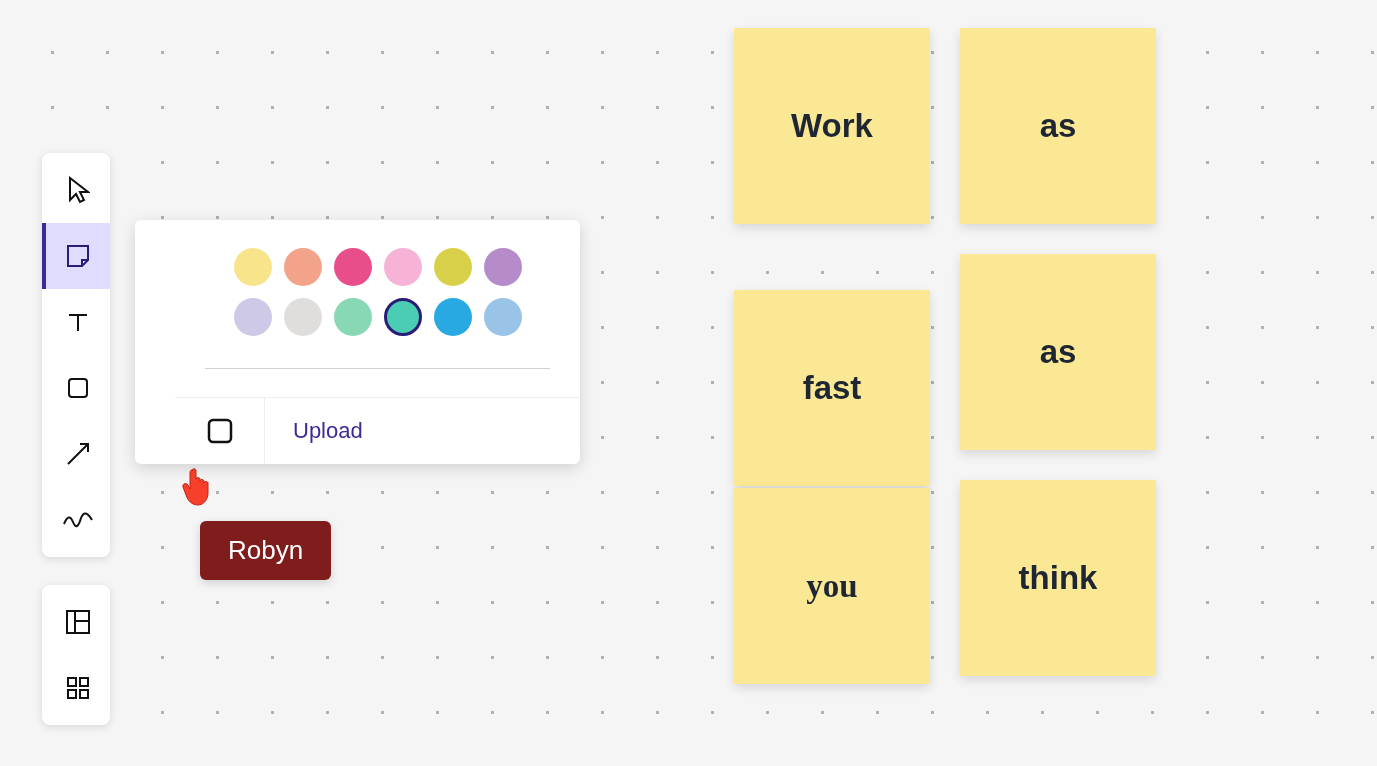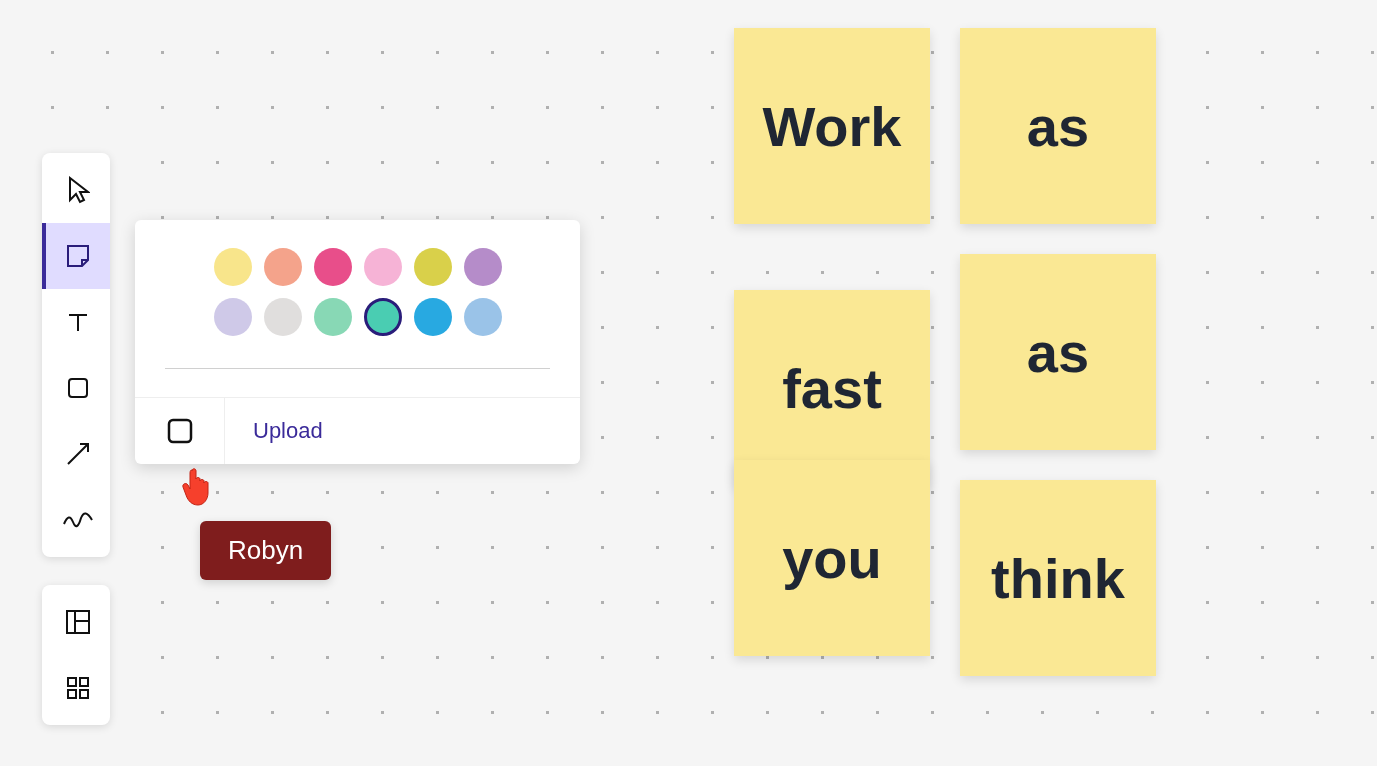--- a/index.html
+++ b/index.html
@@ -57,20 +57,21 @@
       padding: 4px 0;
     }
     .popup {
       position: absolute;
       left: 135px;
       top: 220px;
       width: 445px;
       background: #fff;
       border-radius: 6px;
       box-shadow: 0 4px 16px rgba(0,0,0,0.15);
+      padding-left: 40px;
     }
     .color-area {
       padding: 28px 40px 8px 40px;
       display: flex;
       flex-direction: column;
       align-items: center;
       gap: 12px;
     }
     .color-row {
       display: flex;
@@ -139,29 +140,29 @@
     }
     .sticky {
       position: absolute;
       width: 196px;
       height: 196px;
       background: #fae894;
       box-shadow: 0 4px 10px rgba(0,0,0,0.12);
       display: flex;
       align-items: center;
       justify-content: center;
-      font-size: 56px;
+      font-size: 33px;
       font-weight: 800;
       color: #1f2633;
     }
     .s1 { left: 734px; top: 28px; }
     .s2 { left: 960px; top: 28px; }
     .s3 { left: 734px; top: 254px; margin-top: 36px; }
     .s4 { left: 960px; top: 254px; }
-    .s5 { left: 734px; top: 460px; }
+    .s5 { left: 734px; top: 488px; font-family: Liberation Serif, serif; }
     .s6 { left: 960px; top: 480px; text-align: right; }
   </style>
 </head>
 <body>
 
 <div class="dot-grid"></div>
 
 <div class="sticky s1">
     <span>Work</span>
   </div>

